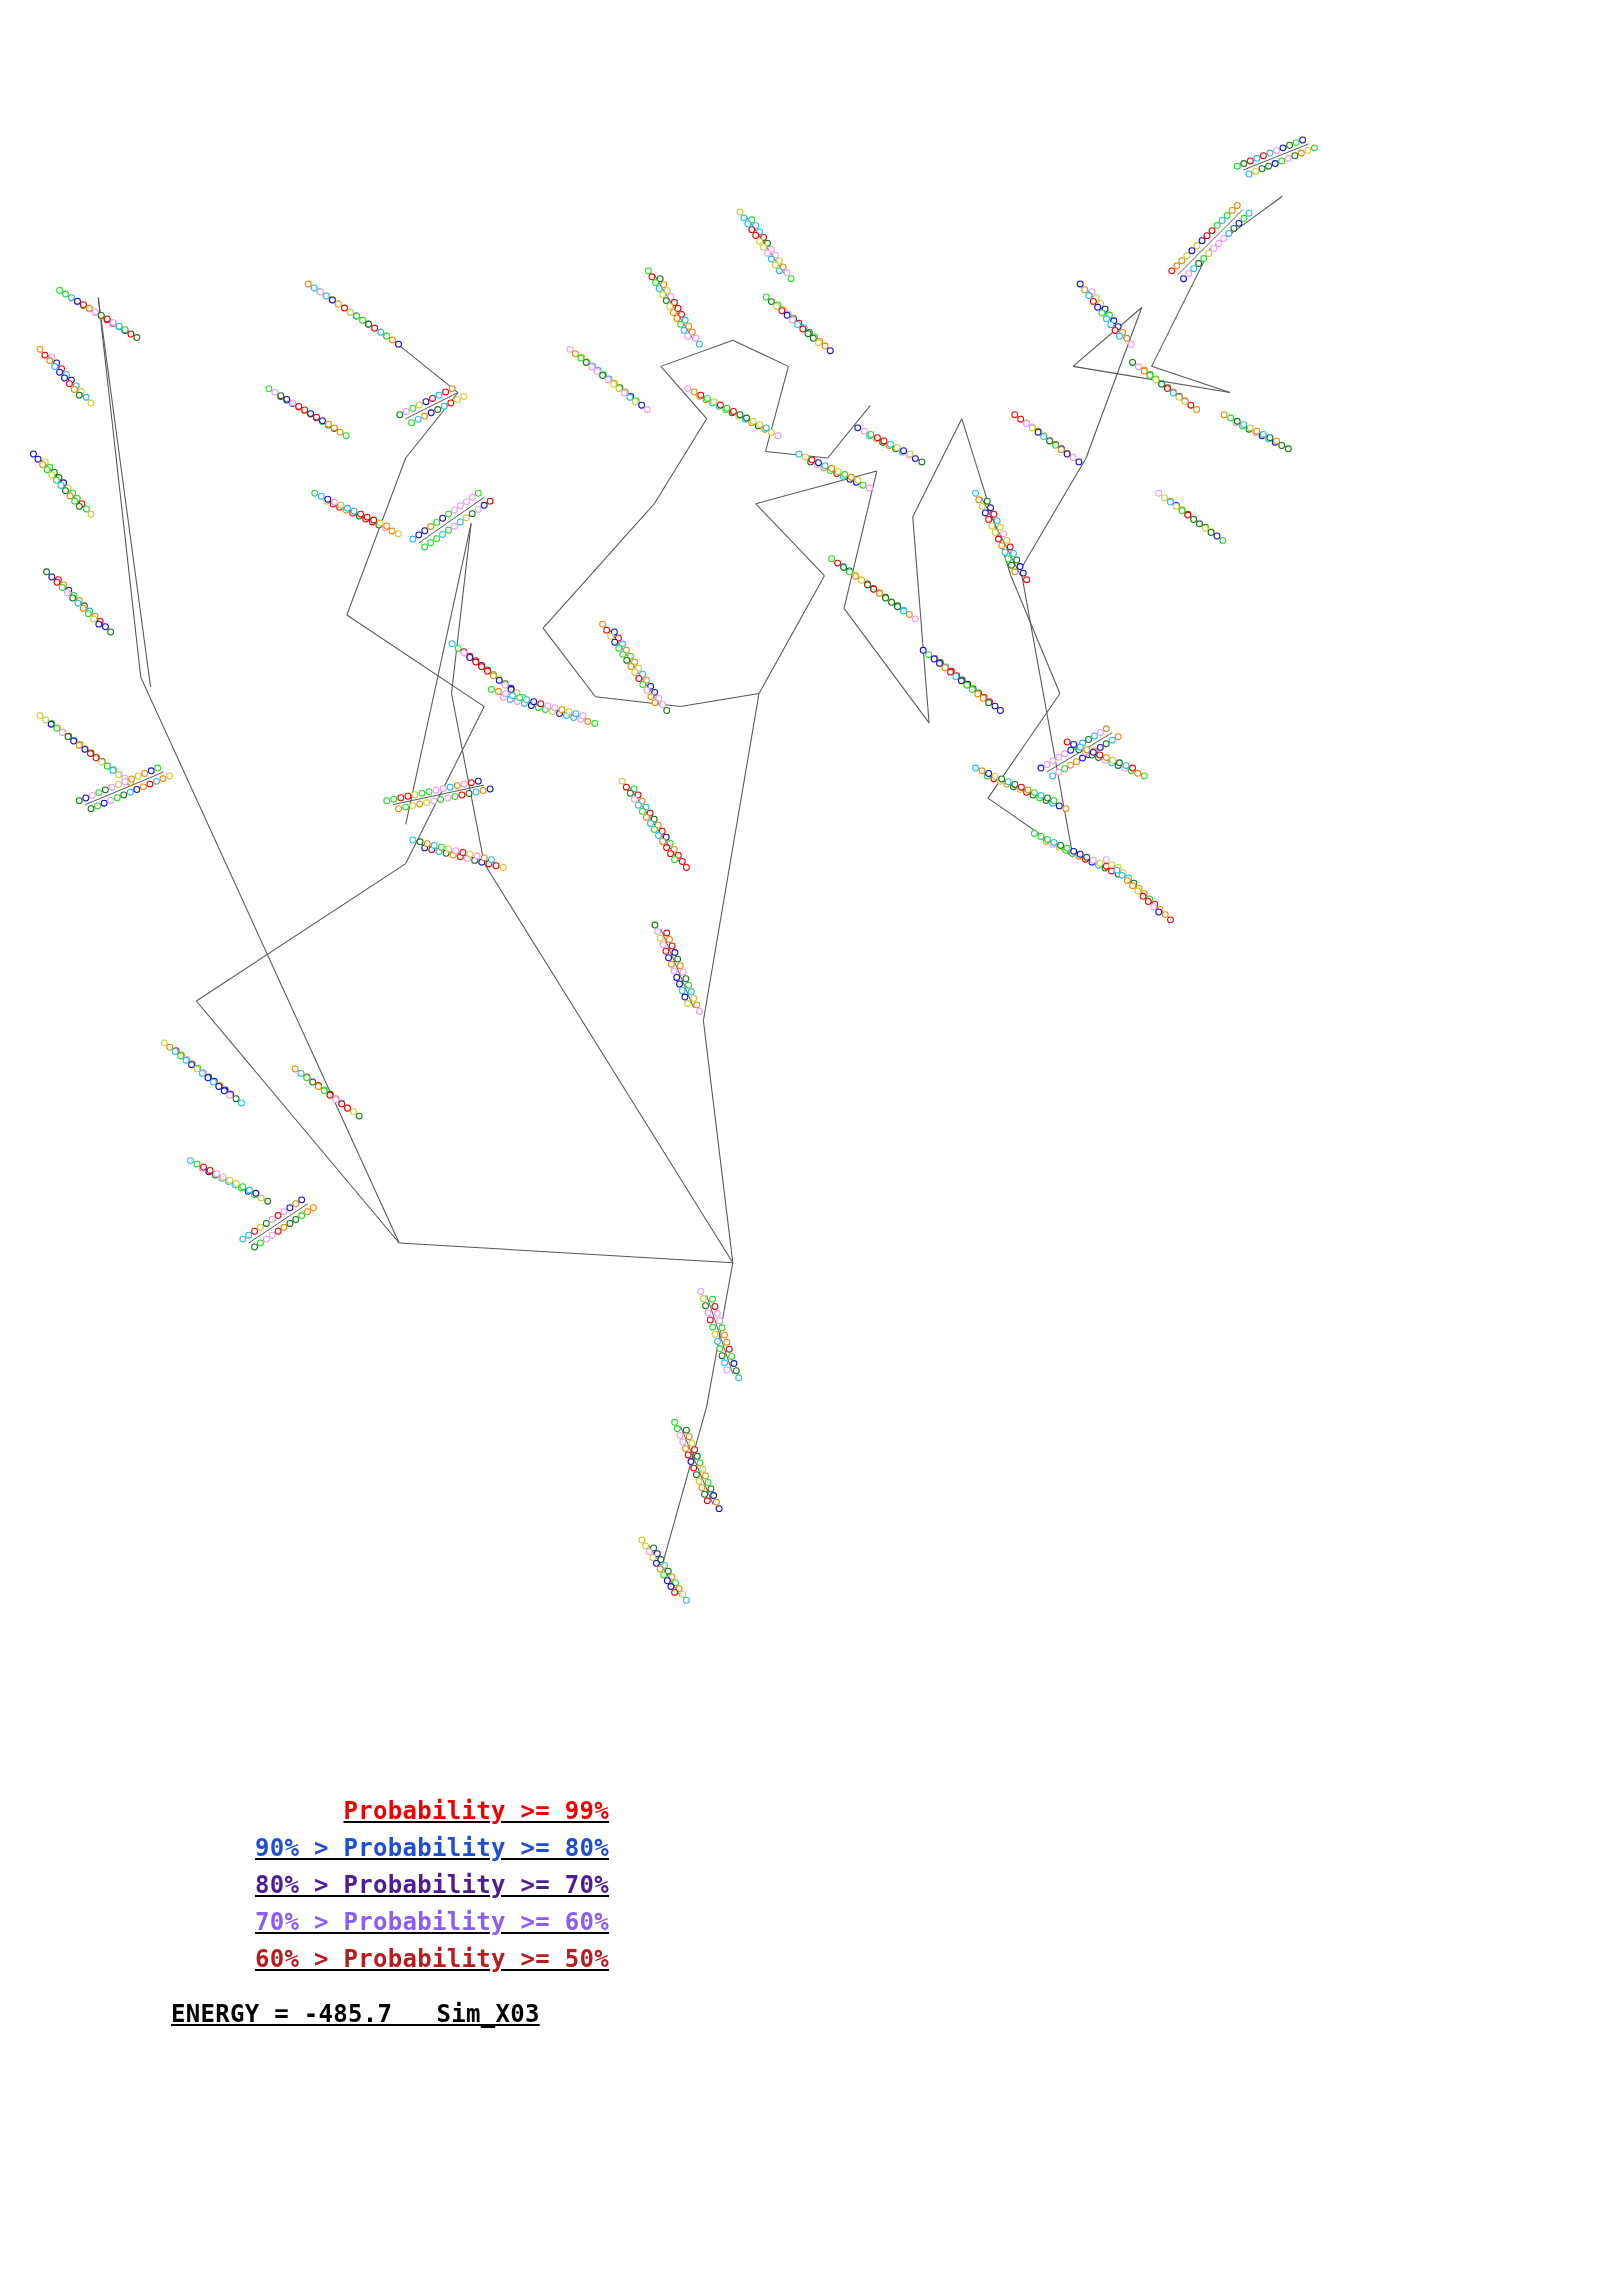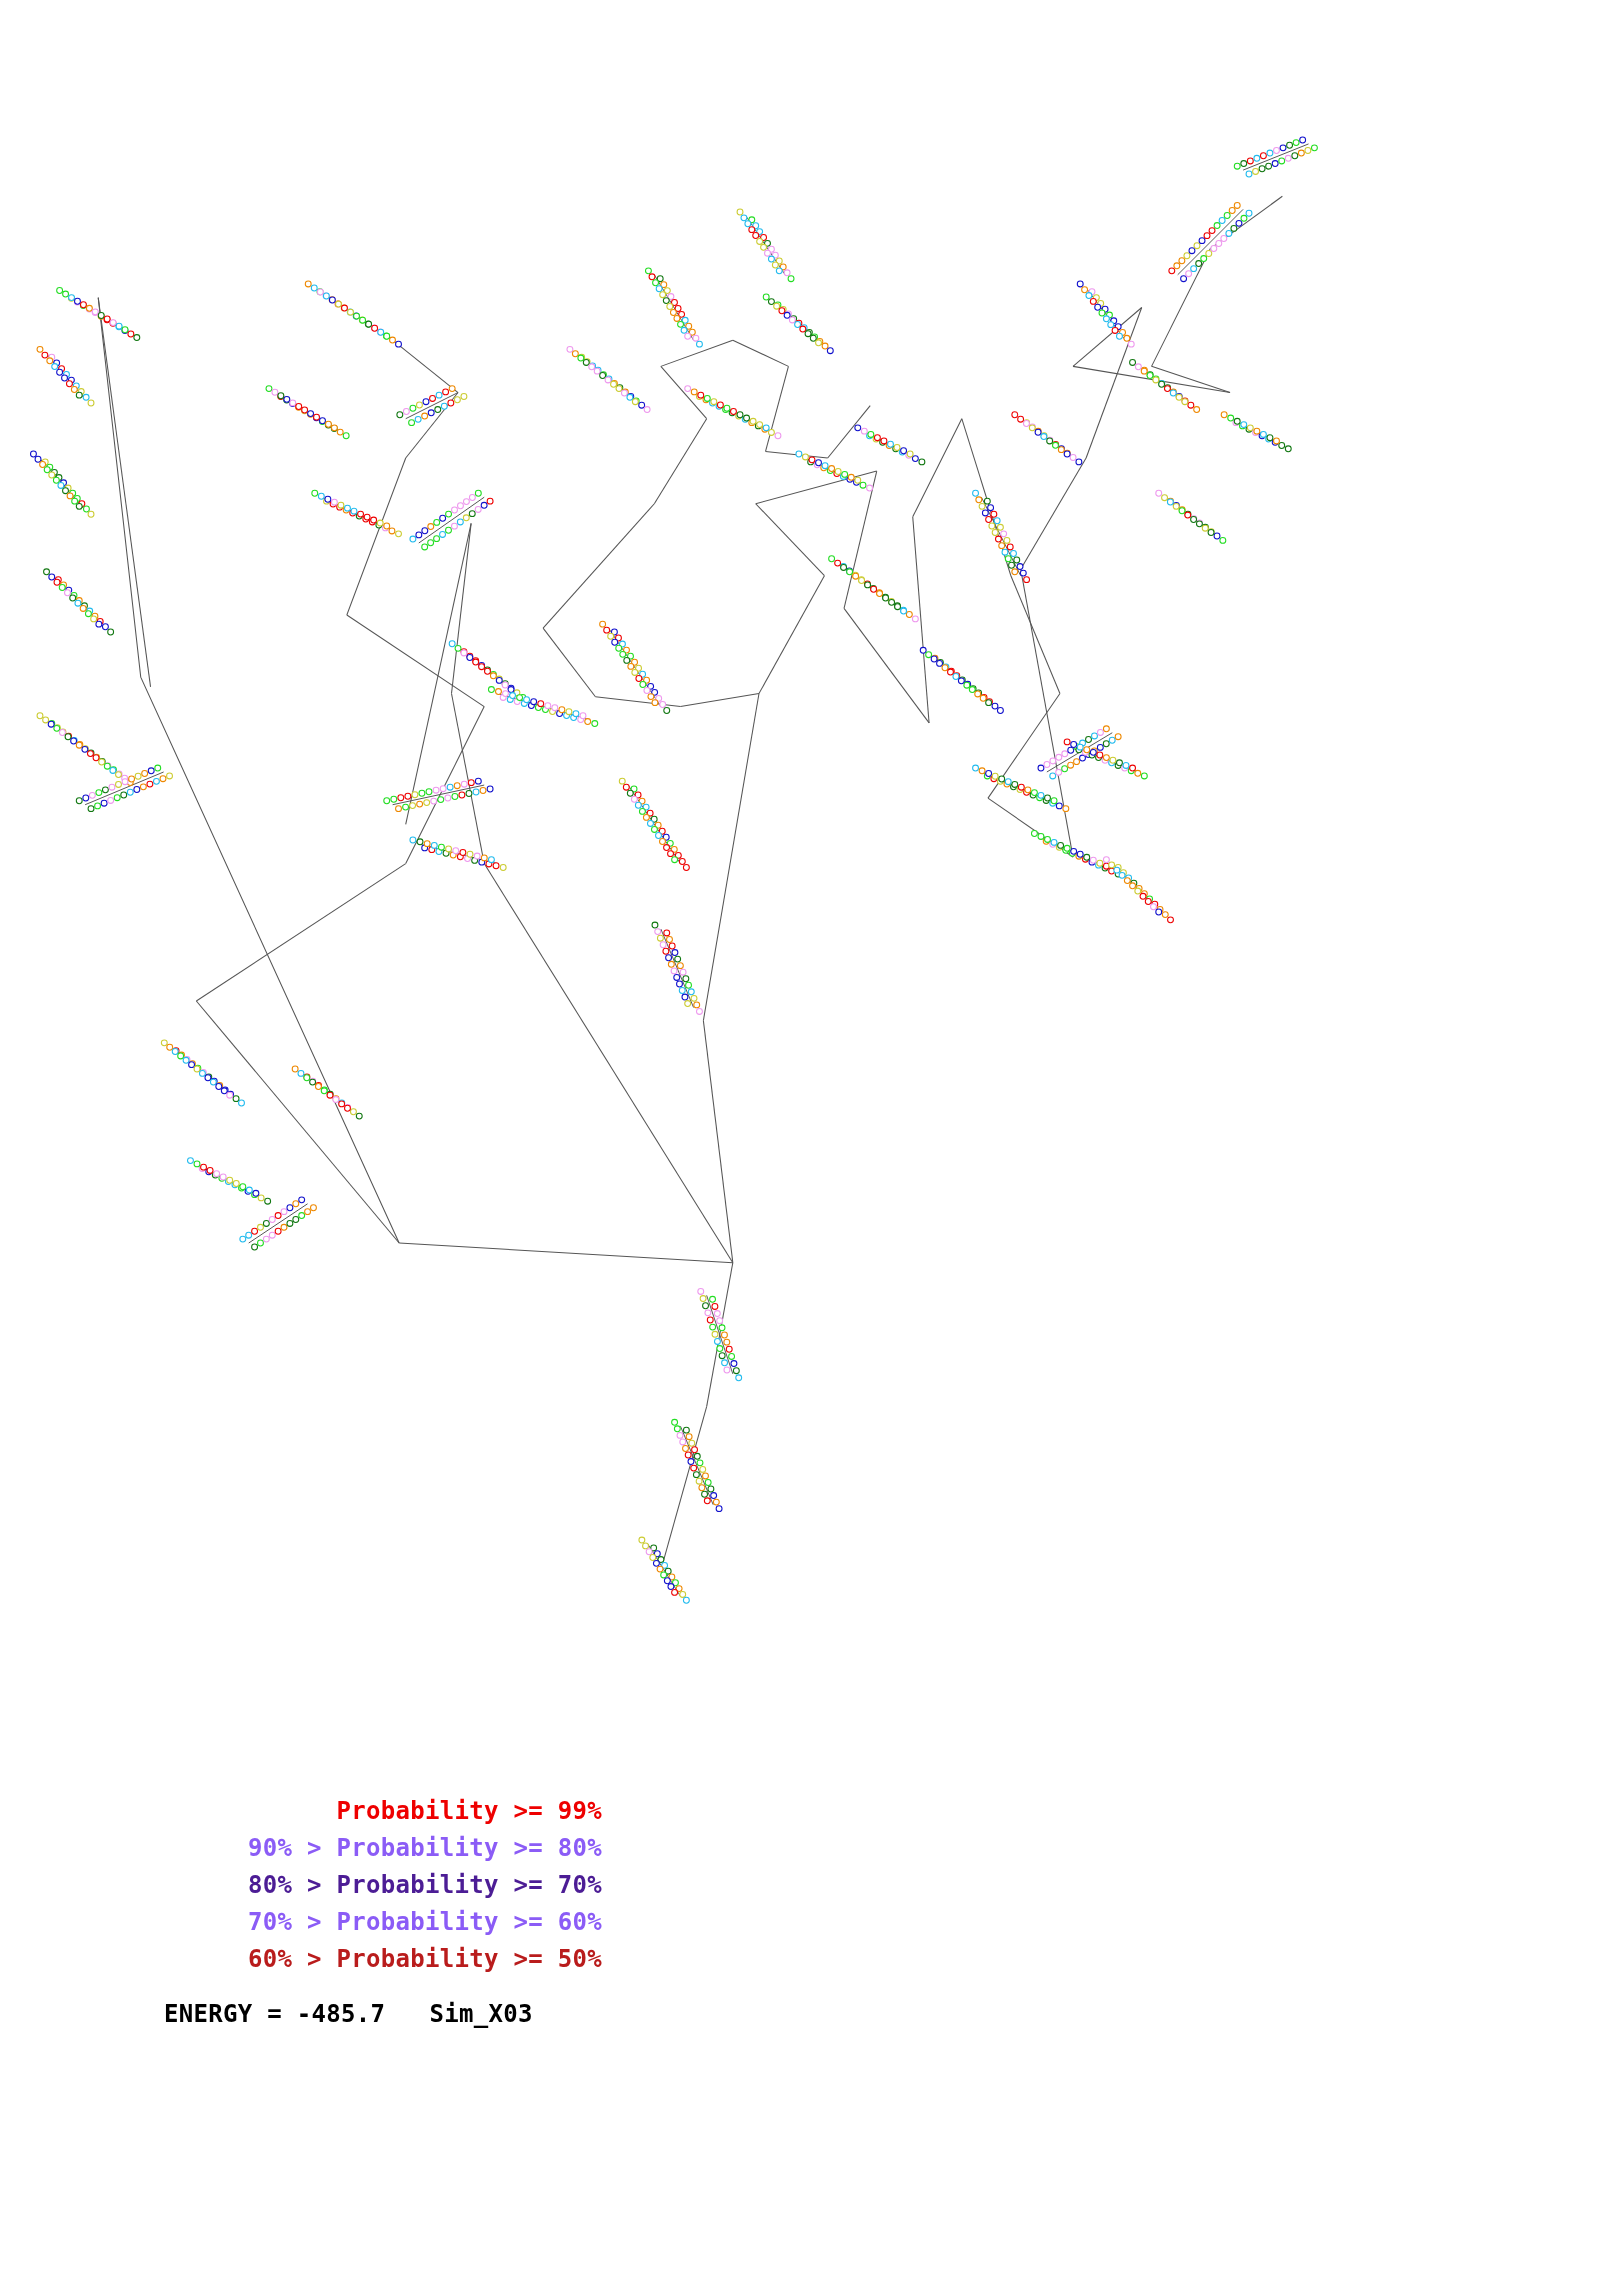--- a/index.html
+++ b/index.html
@@ -21,23 +21,24 @@
     width: 1622px;
     height: 1701px;
   }
   #structure-svg {
     display: block;
     width: 1622px;
     height: 1701px;
   }
   #legend-panel {
     position: absolute;
-    left: 92px;
+    left: 99px;
     top: 1793px;
     width: 785px;
+    text-decoration: underline;
   }
   .legend-row {
     font-size: 24px;
     font-weight: bold;
     line-height: 1.54;
     letter-spacing: 0.3px;
     white-space: pre;
     text-align: right;
     width: 510px;
   }
@@ -1268,19 +1269,19 @@
         <circle cx="1025.4" cy="2425.1" r="4.5" fill="#ffffff" stroke="#1111cc" stroke-width="1.6"></circle>
         <circle cx="1043.4" cy="2437.1" r="4.5" fill="#ffffff" stroke="#cccc33" stroke-width="1.6"></circle>
         <circle cx="1031.0" cy="2434.0" r="4.5" fill="#ffffff" stroke="#ee0000" stroke-width="1.6"></circle>
         <circle cx="1049.0" cy="2446.0" r="4.5" fill="#ffffff" stroke="#22bbee" stroke-width="1.6"></circle>
       </g>
   </svg>
 </div>
 
 <div id="legend-panel">
   <div class="legend-row" style="color:#ee0000">Probability &gt;= 99%</div>
-  <div class="legend-row" style="color:#8b5cf6">90% &gt; Probability &gt;= 80%</div>
+  <div class="legend-row" style="color:#1d4ed8">90% &gt; Probability &gt;= 80%</div>
   <div class="legend-row" style="color:#4c1d95">80% &gt; Probability &gt;= 70%</div>
   <div class="legend-row" style="color:#8b5cf6">70% &gt; Probability &gt;= 60%</div>
   <div class="legend-row" style="color:#b91c1c">60% &gt; Probability &gt;= 50%</div>
   <div class="energy-row">ENERGY = -485.7   Sim_X03</div>
 </div>
 
 
 </body></html>

